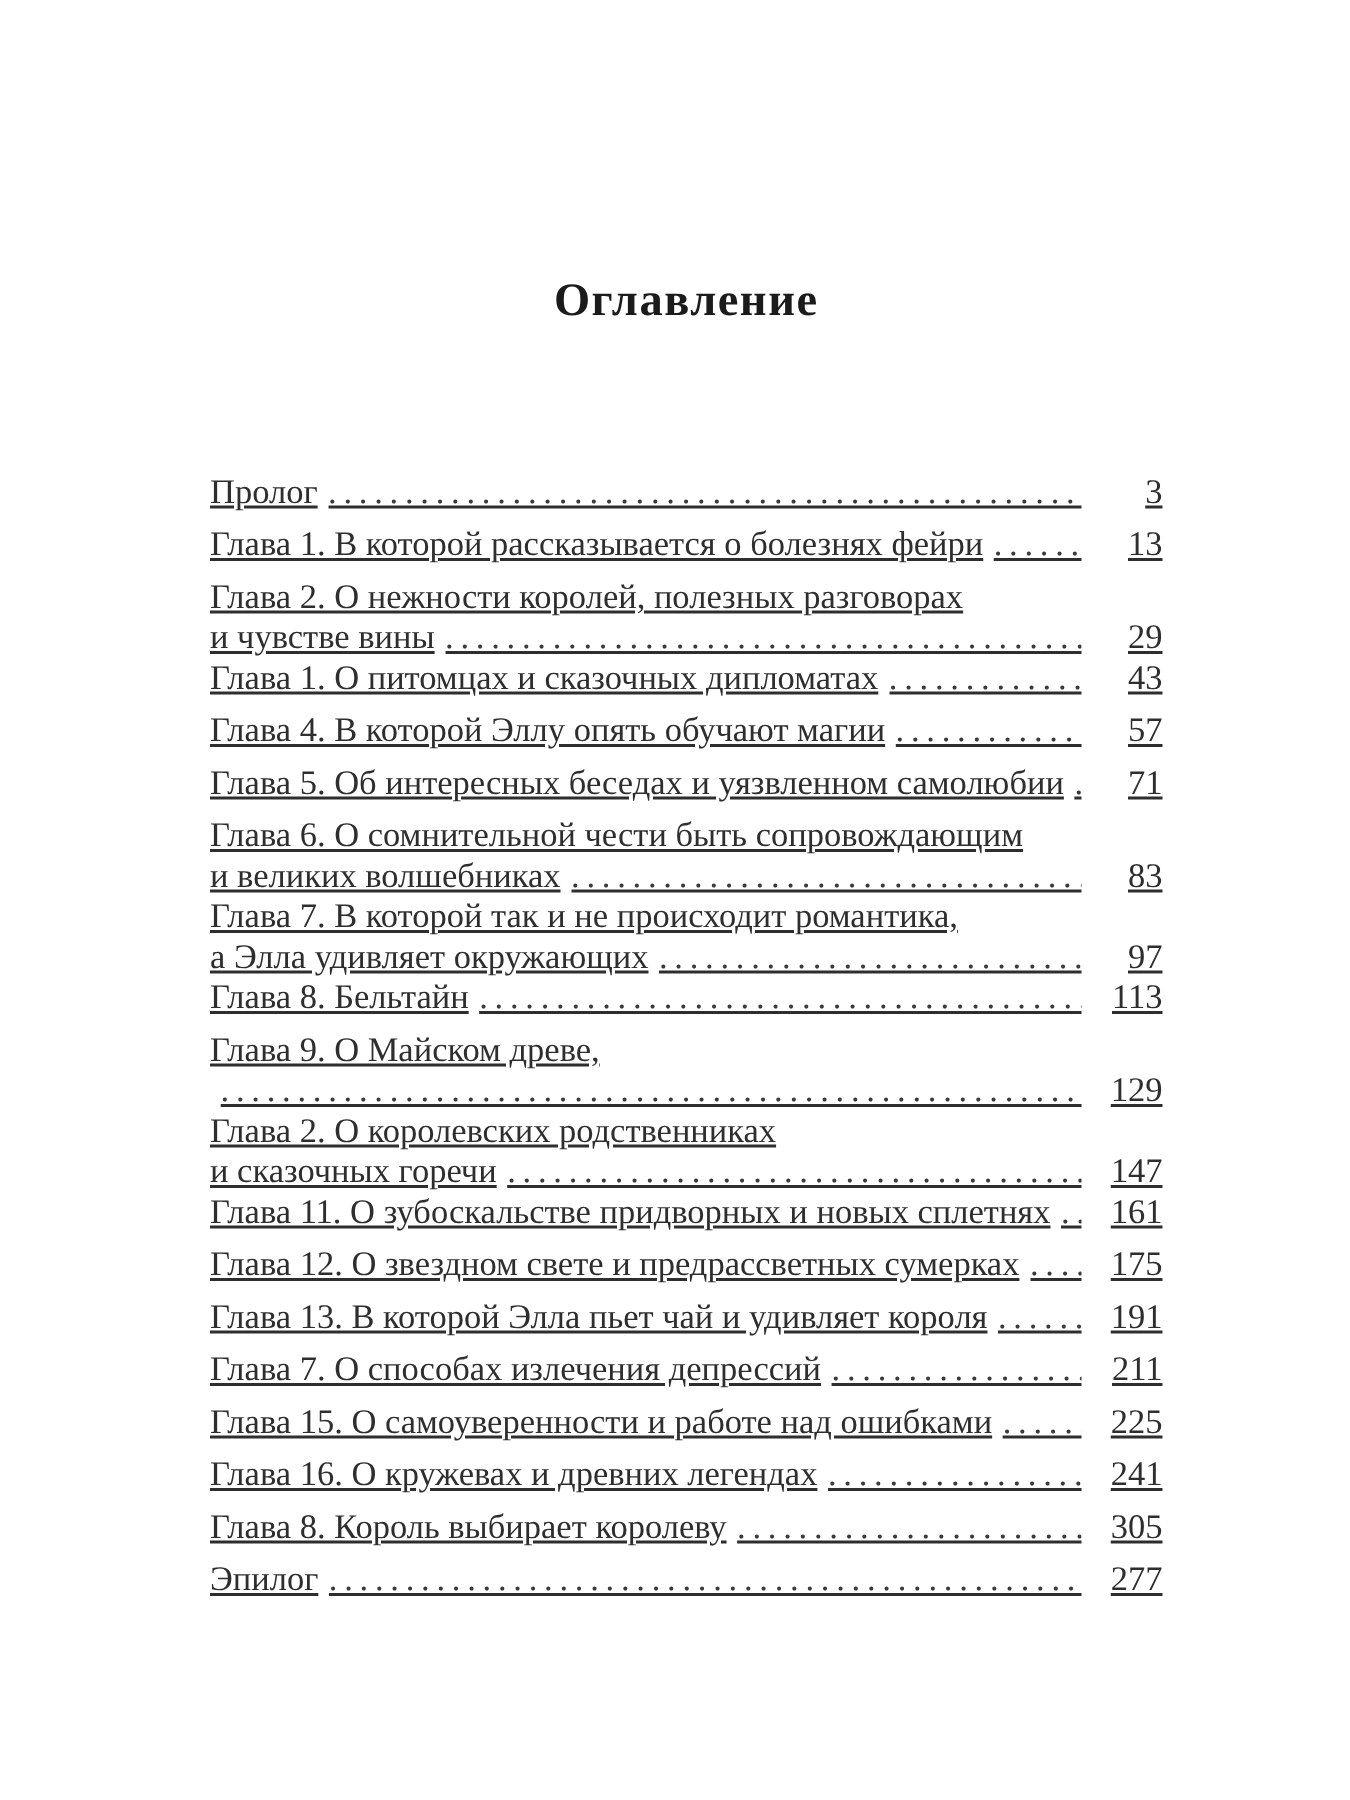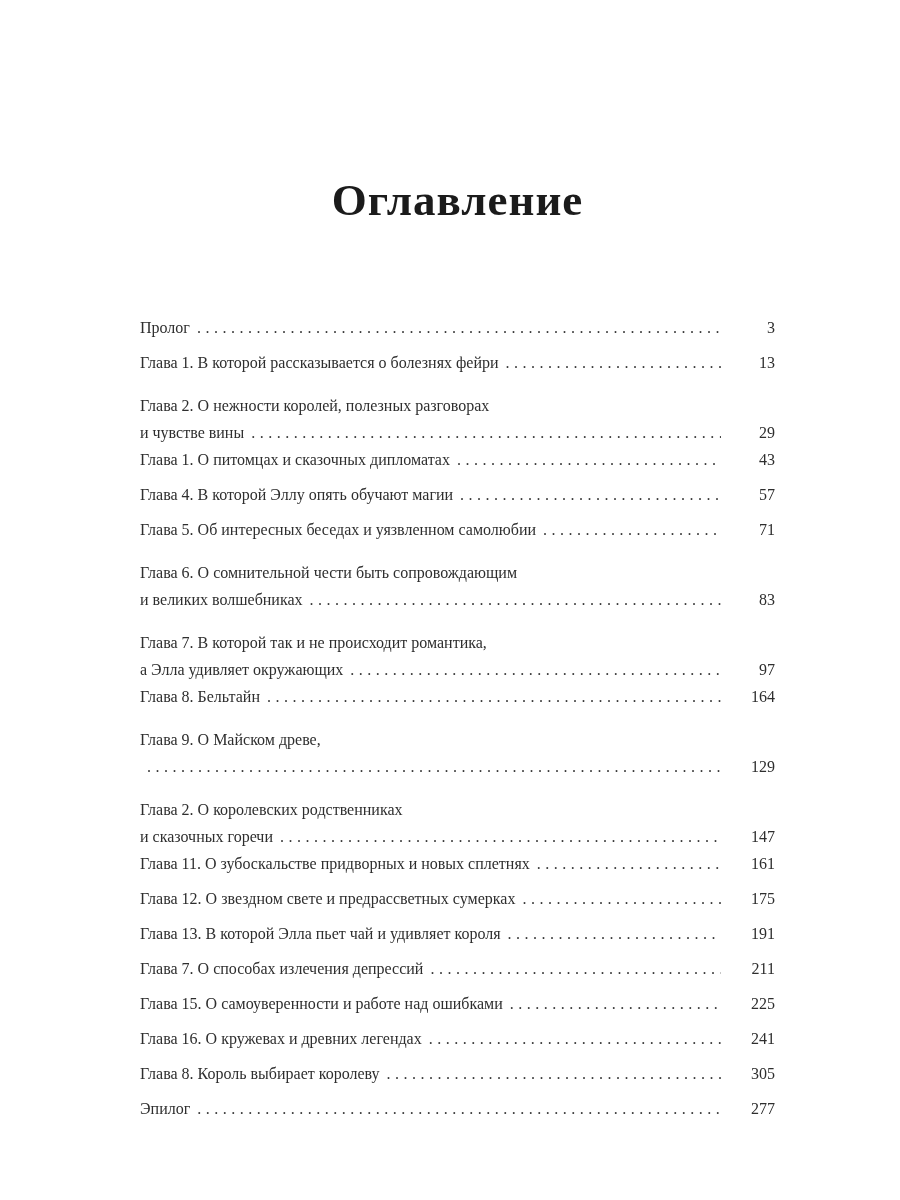--- a/index.html
+++ b/index.html
@@ -13,38 +13,38 @@
     overflow: hidden;
     font-family: "Liberation Serif", "DejaVu Serif", serif;
     color: #2e2e2e;
   }
   .content {
     box-sizing: border-box;
     width: 900px;
     padding: 176px 125px 0 140px;
   }
   .book-title {
-    font-size: 45px;
+    font-size: 31px;
     line-height: 48px;
     font-weight: bold;
     text-align: center;
     letter-spacing: 1px;
     color: #1b1b1b;
     margin: 0 0 90px 0;
   }
   .toc {
-    font-size: 16px;
+    font-size: 23px;
     line-height: 27px;
+    text-decoration: underline;
   }
   .entry {
     margin: 0 0 8px 0;
   }
   .entry.multi {
     margin-bottom: 0;
-    margin-top: 16px;
   }
   .line {
     white-space: nowrap;
   }
   .line.last {
     display: flex;
     align-items: baseline;
   }
   .entry-text {
     flex: 0 0 auto;
@@ -136,21 +136,21 @@
       <span class="entry-text">а Элла удивляет окружающих</span>
       <span class="leader">........................................................................................................................</span>
       <span class="pagenum">97</span>
     </div>
   </div>
 
   <div class="entry">
     <div class="line last">
       <span class="entry-text">Глава 8. Бельтайн</span>
       <span class="leader">........................................................................................................................</span>
-      <span class="pagenum">164</span>
+      <span class="pagenum">113</span>
     </div>
   </div>
 
   <div class="entry multi">
     <div class="line">Глава 9. О Майском древе,</div>
         <div class="line last">
       <span class="leader">........................................................................................................................</span>
       <span class="pagenum">129</span>
     </div>
   </div>

